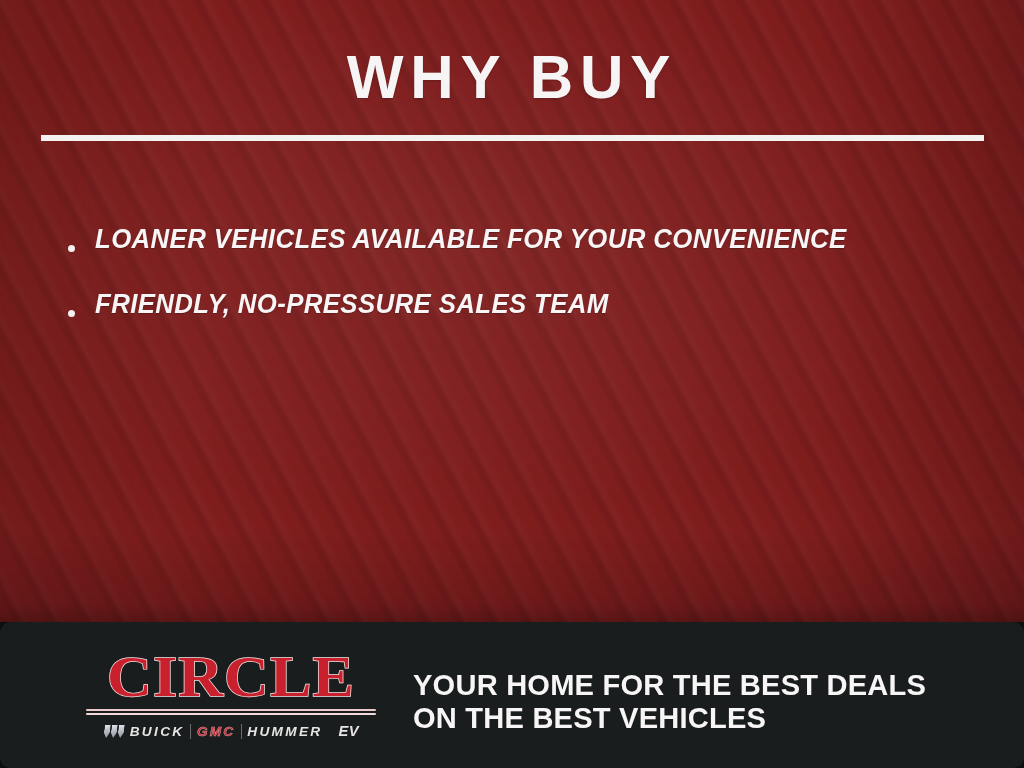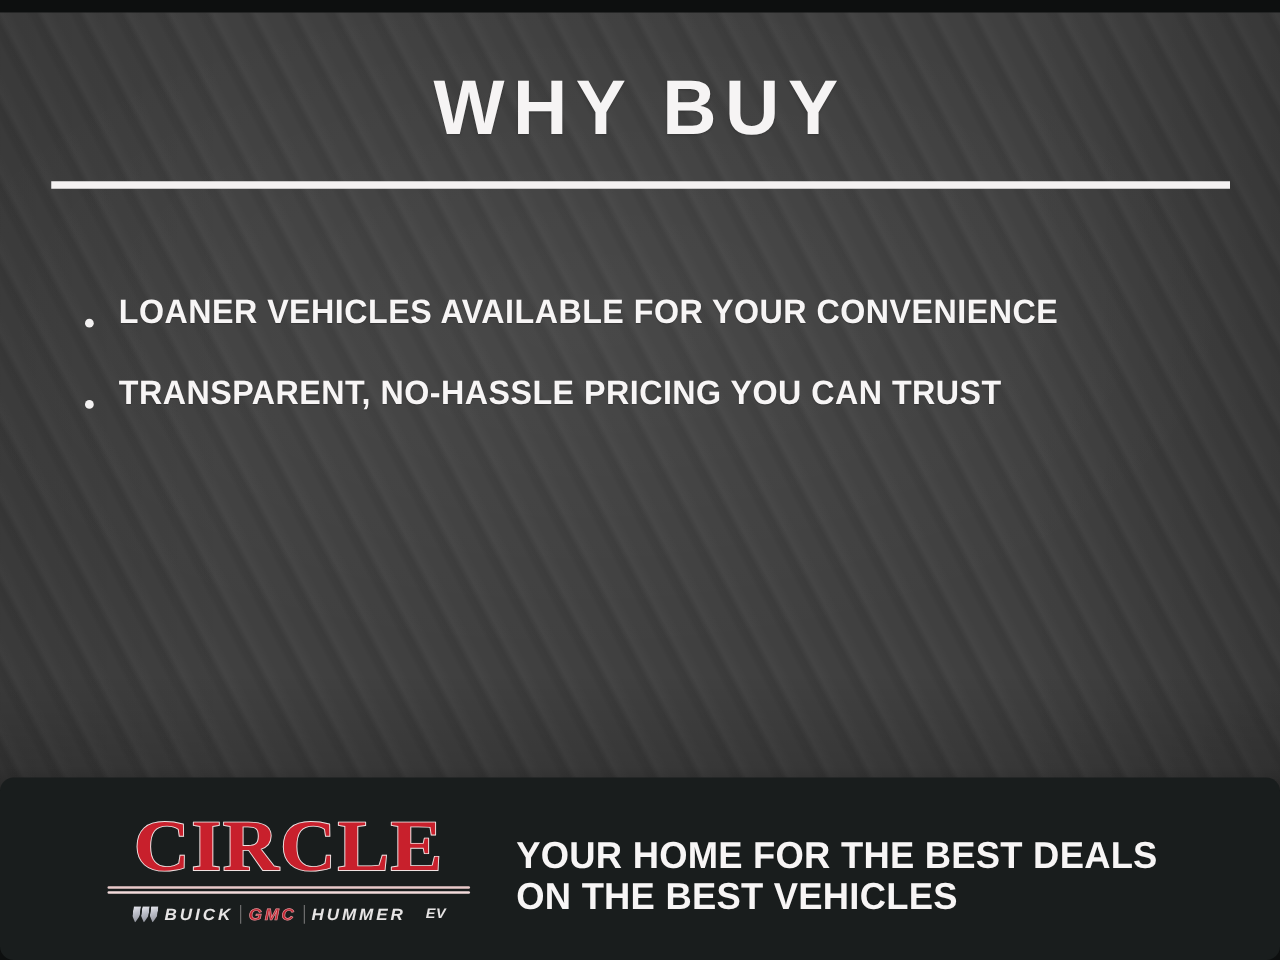--- a/index.html
+++ b/index.html
@@ -13,23 +13,23 @@
 
   .slide {
     position:relative;
     width:1024px; height:768px;
     overflow:hidden;
   }
 
   
   .hero {
     position:absolute;
-    left:0; top:10px;
+    left:0; top:0;
     width:1024px; height:622px;
-    background:#404040;
+    background:#7f1d1d;
     overflow:hidden;
   }
   .hero-stripes {
     position:absolute;
     left:-60px; top:-60px;
     width:1160px; height:760px;
     background:repeating-linear-gradient(
       62deg,
       rgba(0,0,0,0.00) 0px,
       rgba(0,0,0,0.00) 9px,
@@ -71,20 +71,21 @@
     width:943px; height:6px;
     background:#f4f1f1;
   }
 
   
   .bullets {
     position:absolute;
     left:60px; top:222px;
     width:940px;
     list-style:none;
+    font-style:italic;
   }
   .bullet-row {
     position:relative;
     display:block;
     height:65px;
     padding-left:35px;
   }
   .bullet-dot {
     position:absolute;
     left:8px; top:23px;
@@ -179,21 +180,21 @@
   .brand-text.gmc {
     color:#c32430;
     -webkit-text-stroke:0.5px #e79aa0;
     letter-spacing:2px;
   }
   .brand-divider {
     width:1px; height:15px;
     background:#6b6b6b;
   }
   .brand-ev {
-    font-size:11px;
+    font-size:14px;
     letter-spacing:0.5px;
     vertical-align:baseline;
     margin-left:11px;
   }
 
   
   .tagline {
     position:absolute;
     left:413px; top:46px;
     width:580px;
@@ -221,27 +222,27 @@
 
     <div class="title-rule"></div>
 
     <ul class="bullets">
 
       <li class="bullet-row">
         <span class="bullet-dot"></span>
         <span class="bullet-text">LOANER VEHICLES AVAILABLE FOR YOUR CONVENIENCE</span>
       </li>
 
-
-
-
       <li class="bullet-row">
         <span class="bullet-dot"></span>
-        <span class="bullet-text">TRANSPARENT, NO-HASSLE PRICING YOU CAN TRUST</span>
+        <span class="bullet-text">FRIENDLY, NO-PRESSURE SALES TEAM</span>
       </li>
+
+
+
 
     </ul>
   </div>
 
   <div class="footer">
 
     <div class="logo-block">
       <span class="logo-word">CIRCLE</span>
 
       <div class="logo-rules">

